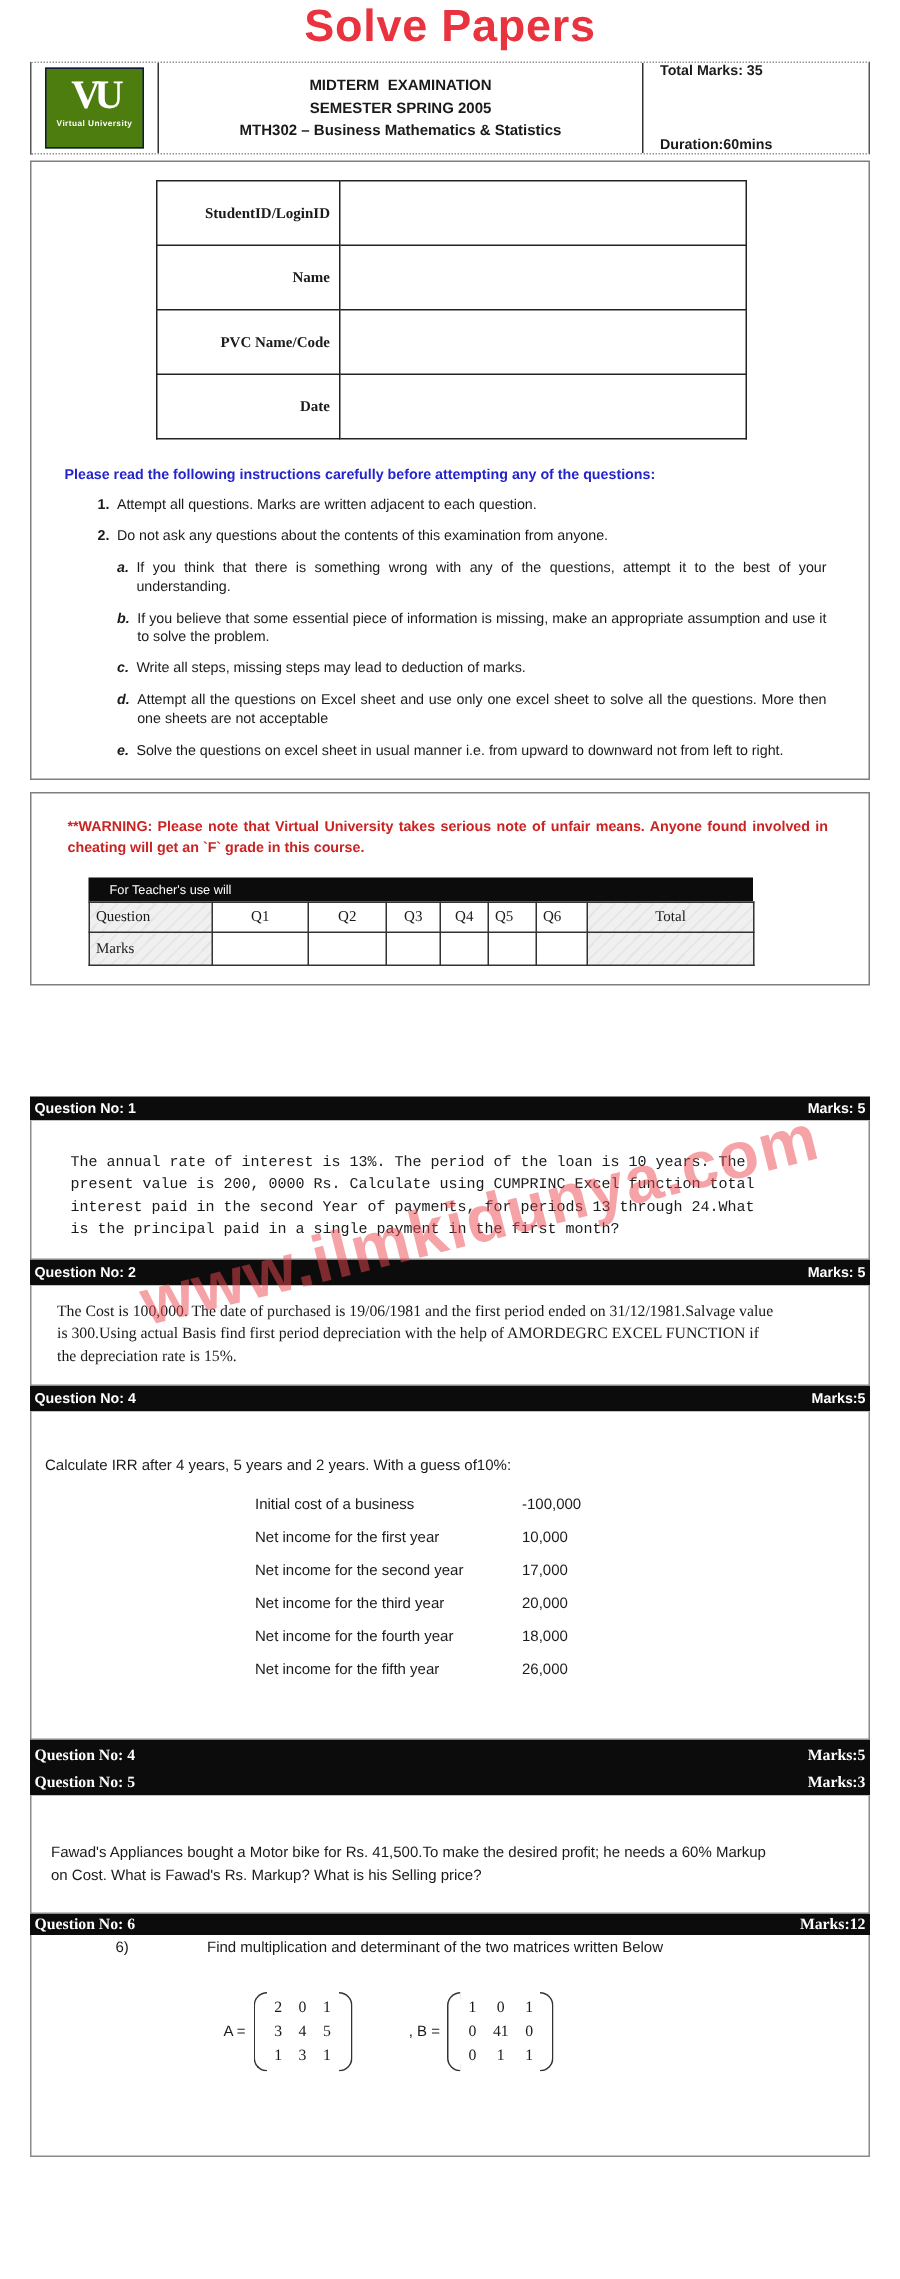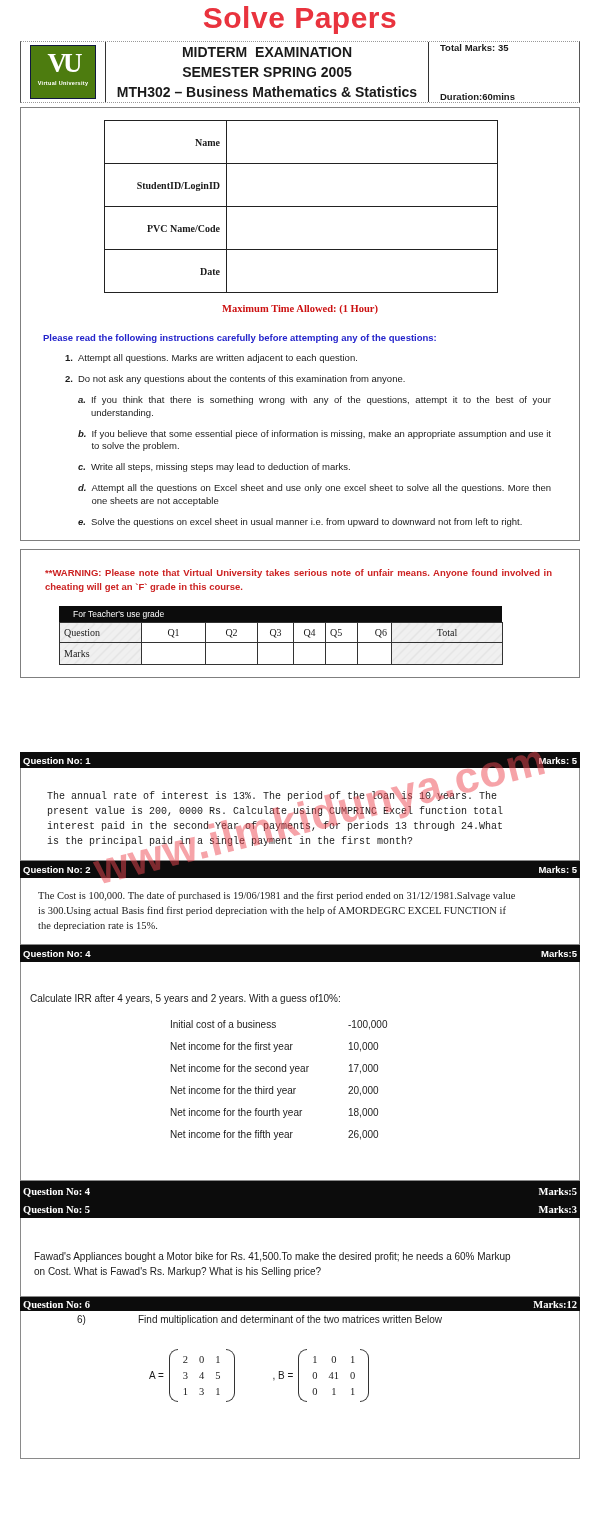--- a/index.html
+++ b/index.html
@@ -16,21 +16,21 @@
     color:#e9333e;margin:1px 0 6px 0;font-family:"Liberation Sans",sans-serif;
   }
 
   
   .hdr{display:flex;border:1px solid #555;border-top:1px dotted #999;border-bottom:1px dotted #999;height:60px;}
   .hdr-logo-cell{width:84px;border-right:1px solid #333;display:flex;align-items:center;justify-content:center;}
   .vu-logo{width:64px;height:52px;background:#4d7c0f;display:flex;flex-direction:column;align-items:center;justify-content:flex-start;border:1px solid #10183f;}
   .vu-mark{color:#fff;font-family:"Liberation Serif",serif;font-size:27px;font-weight:bold;letter-spacing:-4px;line-height:34px;}
   .vu-caption{color:#fff;font-size:5.5px;font-weight:bold;white-space:nowrap;letter-spacing:.3px;}
   .hdr-center{flex:1;border-right:1px solid #333;display:flex;flex-direction:column;align-items:center;justify-content:center;gap:4px;}
-  .hdr-center div{font-size:14px;font-weight:bold;white-space:pre;}
+  .hdr-center div{font-size:10px;font-weight:bold;white-space:pre;}
   .hdr-right{width:150px;display:flex;flex-direction:column;justify-content:space-between;gap:27px;padding-left:11px;box-sizing:border-box;}
   .hdr-right div{font-size:9.5px;font-weight:bold;}
 
   
   .box{border:1px solid #7f7f7f;}
   .instr-box{margin-top:4px;padding:12px 0 12px 0;}
   .student-table{border-collapse:collapse;margin-left:83px;width:394px;table-layout:fixed;}
   .student-table td{border:1px solid #222;height:40px;}
   .student-table td.lbl{
     width:114px;font-family:"Liberation Serif",serif;font-weight:bold;font-size:10px;
@@ -133,39 +133,38 @@
     <div class="hdr-right">
       <div>Total Marks: 35</div>
       <div>Duration:60mins</div>
     </div>
   </div>
 
   <div class="box instr-box">
     <table class="student-table">
       <tbody>
           <tr>
-        <td class="lbl">Name</td>
+        <td class="lbl">StudentID/LoginID</td>
         <td></td>
       </tr>
       <tr>
-        <td class="lbl">StudentID/LoginID</td>
+        <td class="lbl">Name</td>
         <td></td>
       </tr>
       <tr>
         <td class="lbl">PVC Name/Code</td>
         <td></td>
       </tr>
       <tr>
         <td class="lbl">Date</td>
         <td></td>
       </tr>
     </tbody>
       </table>
 
-    <div class="max-time">Maximum Time Allowed: (1 Hour)</div>
 
     <div class="instr-heading">Please read the following instructions carefully before attempting any of the questions:</div>
 
     <div class="instr-item lv1">
       <span class="ilbl">1.</span>
       <span class="itxt">Attempt all questions. Marks are written adjacent to each question.</span>
     </div>
     <div class="instr-item lv1">
       <span class="ilbl">2.</span>
       <span class="itxt">Do not ask any questions about the contents of this examination from anyone.</span>
@@ -188,41 +187,41 @@
     </div>
     <div class="instr-item lv2">
       <span class="ilbl">e.</span>
       <span class="itxt">Solve the questions on excel sheet in usual manner i.e. from upward to downward not from left to right.</span>
     </div>
   </div>
 
   <div class="box warning-box">
     <div class="warning-text">**WARNING: Please note that Virtual University takes serious note of unfair means. Anyone found involved in cheating will get an `F` grade in this course.</div>
     <div class="teacher-wrap">
-      <div class="teacher-head">For Teacher's use grade</div>
+      <div class="teacher-head">For Teacher's use will</div>
       <table class="teacher-table">
         <colgroup>
           <col style="width:82px">
             <col style="width:64px">
             <col style="width:52px">
             <col style="width:36px">
           <col style="width:32px">
             <col style="width:32px">
             <col style="width:34px">
             <col style="width:111px">
         </colgroup>
         <tbody>
             <tr>
           <td class="shade">Question</td>
           <td style="text-align:center">Q1</td>
           <td style="text-align:center">Q2</td>
           <td style="text-align:center">Q3</td>
           <td style="text-align:center">Q4</td>
           <td style="text-align:left">Q5</td>
-          <td style="text-align:right">Q6</td>
+          <td style="text-align:left">Q6</td>
           <td class="shade" style="text-align:center">Total</td>
         </tr>
         <tr class="marks-row">
           <td class="shade">Marks</td>
           <td></td>
           <td></td>
           <td></td>
           <td></td>
           <td></td>
           <td></td>

